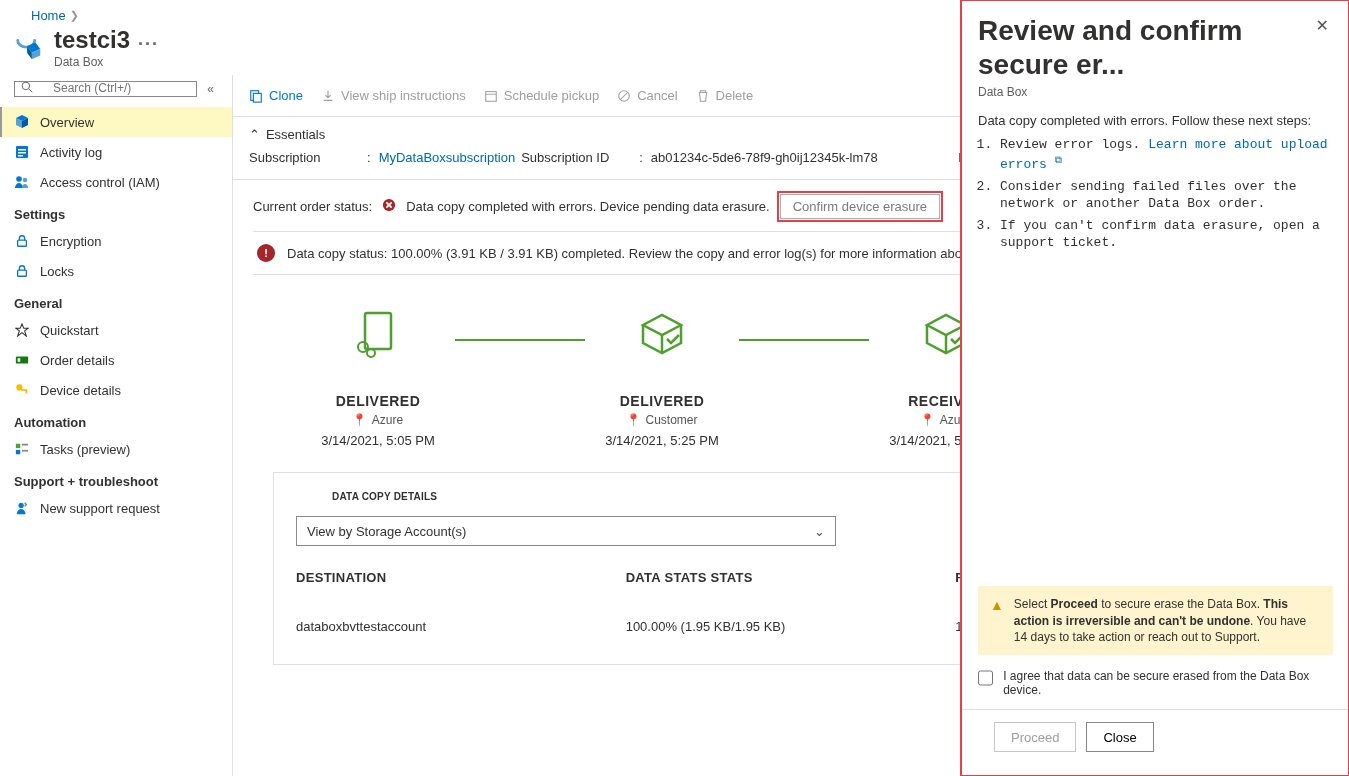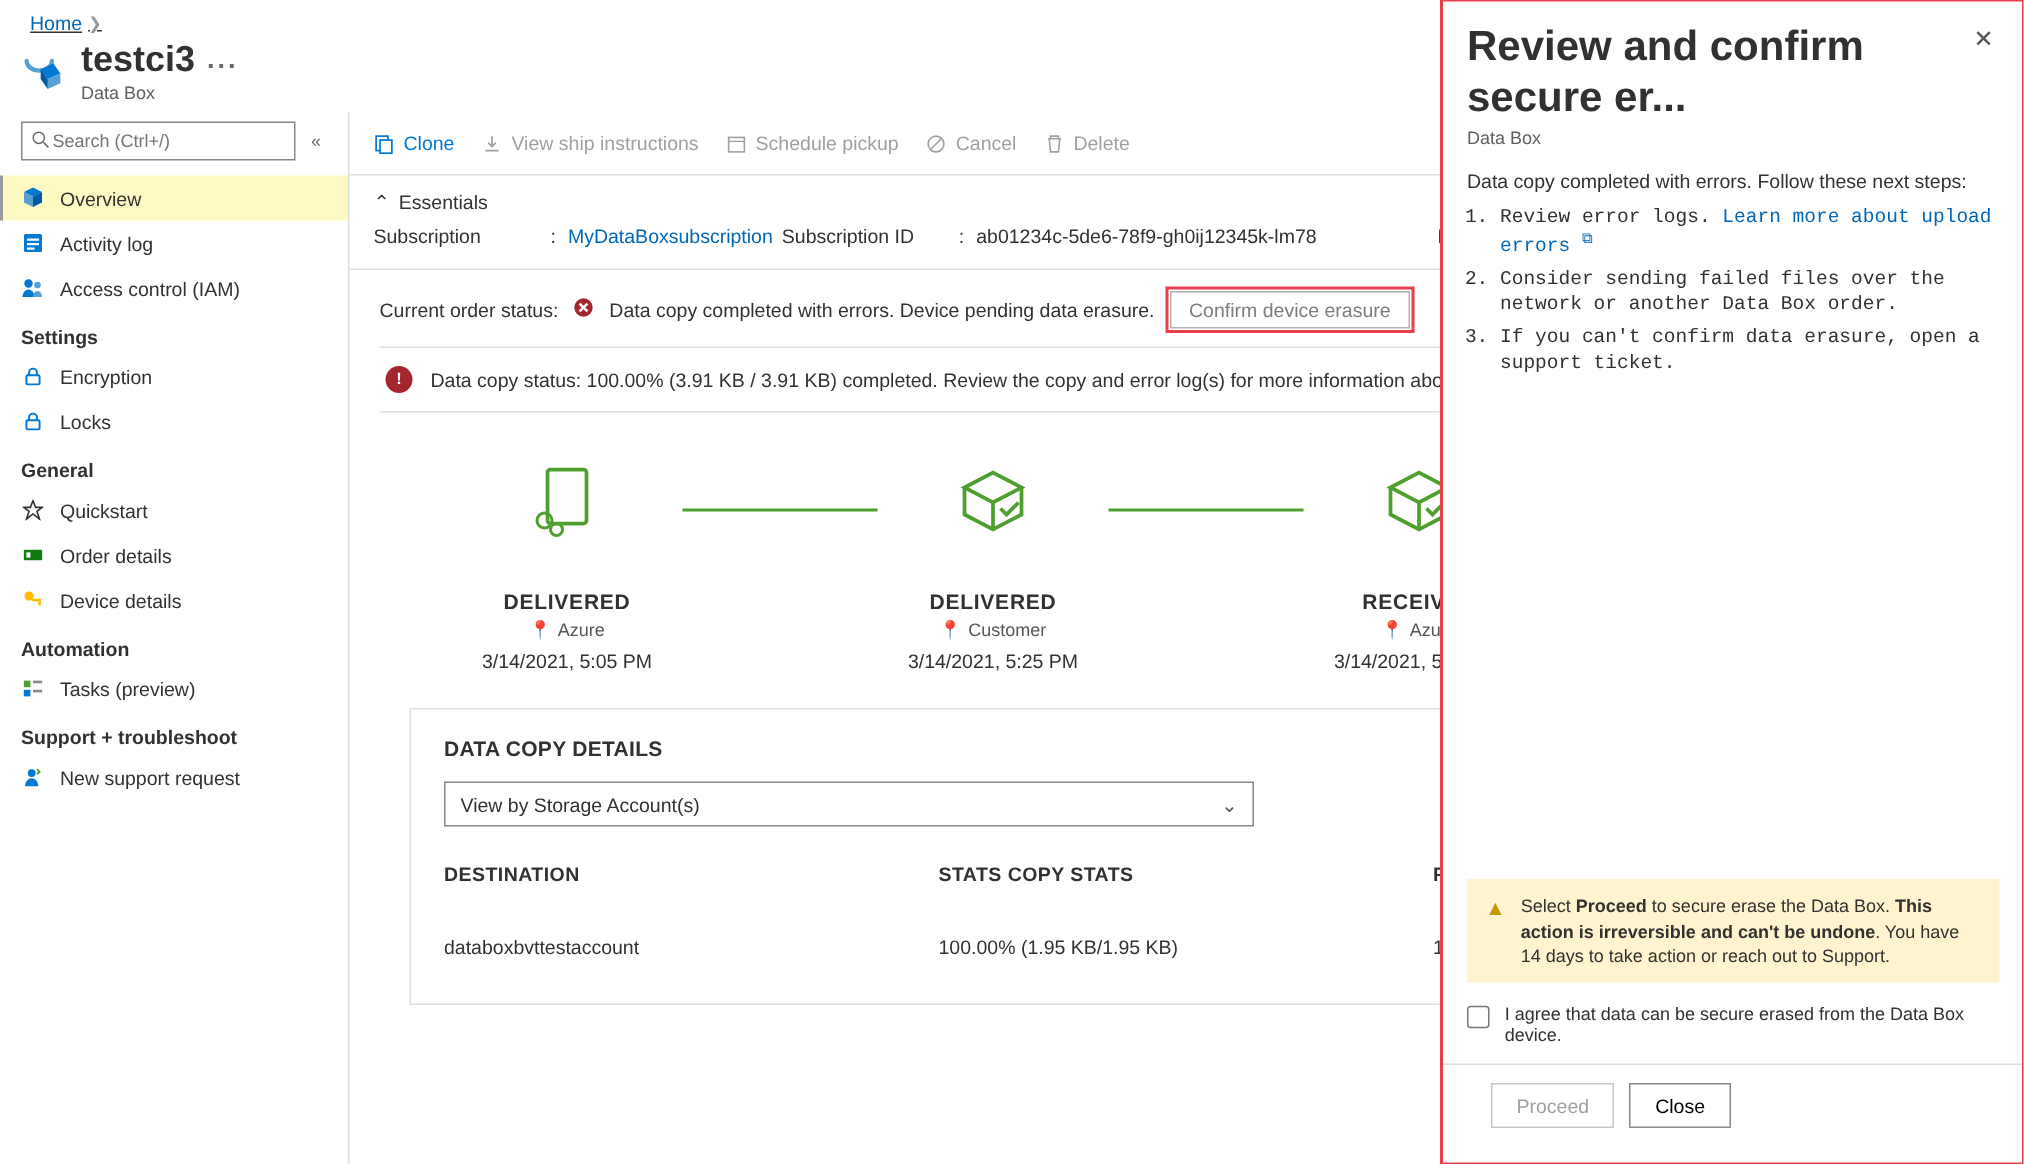--- a/index.html
+++ b/index.html
@@ -21,35 +21,35 @@
     font-family: "Segoe UI", "SegoeUI", -apple-system, sans-serif;
     font-size: 13px;
     color: var(--dark-grey);
     background:#fff;
     width:1349px; height:776px; overflow:hidden;
     position:relative;
   }
   a { color: var(--link-blue); text-decoration:none; cursor:pointer; }
 
   
-  .breadcrumb { padding: 8px 20px 4px; font-size:13px; display:flex; align-items:center; gap:4px;text-decoration:underline;}
+  .breadcrumb { padding: 8px 31px 4px; font-size:13px; display:flex; align-items:center; gap:4px;}
   .breadcrumb .chev { color:#999; font-size:11px;}
 
   
   .header-row { display:flex; align-items:center; padding: 0 14px 6px; gap:10px;}
   .app-icon { width:30px; height:30px; display:inline-flex; align-items:center; justify-content:center;}
   .title-block { display:flex; flex-direction:column;}
   .title { font-size:24px; font-weight:600; line-height:1.1; display:flex; align-items:center; gap:8px;}
   .title .dots { font-size:18px; color:#666; letter-spacing:2px; cursor:pointer;}
   .subtitle { font-size:12px; color:var(--mid-grey); margin-top:2px;}
 
   .main-cols { display:flex; }
   .sidebar { width:232px; flex:0 0 232px; padding: 0 0 10px; }
   .search-row { display:flex; align-items:center; gap:6px; padding: 6px 14px 10px;}
-  .search-box { flex:1; display:flex; align-items:center; border:1px solid #8a8886; height:26px; padding:0 6px; gap:0; }
+  .search-box { flex:1; display:flex; align-items:flex-end; border:1px solid #8a8886; height:16px; padding:0 6px; gap:18px; }
   .search-box input { border:none; outline:none; font-size:12px; width:100%; background:transparent;}
   .collapse-chev { color:#666; cursor:pointer; font-size:12px; padding:0 4px;}
   .nav-group-title { padding: 10px 14px 4px; font-size:13px; font-weight:600; color:#323130;}
   .nav-item { display:flex; align-items:center; gap:10px; height:30px; padding:0 14px; cursor:pointer; color:#323130;}
   .nav-item.selected { background:#fef9c3; border-left:2px solid #999; padding-left:12px;}
   .nav-ico { width:16px; height:16px; display:inline-flex; align-items:center; justify-content:center;}
 
   .content { flex:1; border-left:1px solid var(--border-grey); min-height:720px;
              border-right:1px solid var(--border-grey); display:flex; flex-direction:column;}
   .toolbar { display:flex; align-items:center; gap:18px; height:42px; padding:0 16px;
@@ -89,21 +89,21 @@
   .step-icon { width:70px; height:46px; display:flex; align-items:center; justify-content:center;}
   .connector { height:2px; background:var(--green); margin-top:28px; flex:0 0 auto;}
   .connector.c1 { width:130px; margin-left:-38px; margin-right:-38px;}
   .step-label { font-weight:600; font-size:14px; margin-top:36px; letter-spacing:.5px;}
   .step-loc { display:flex; align-items:center; gap:4px; font-size:12px; color:#555; margin-top:4px;}
   .step-time { font-size:13px; margin-top:6px;}
   .pin { color:#888;}
 
   
   .card { margin:24px 20px 0; border:1px solid var(--border-grey); padding:18px 22px 30px;}
-  .card-title { font-weight:700; font-size:14px; letter-spacing:.2px; margin-bottom:14px;}
+  .card-title { font-weight:700; font-size:10px; letter-spacing:.2px; margin-bottom:14px;margin-left:36px;}
   .dropdown { border:1px solid #8a8886; height:30px; display:flex; align-items:center;
               justify-content:space-between; padding:0 10px; cursor:pointer; width:540px;}
   .dropdown .chev { color:#555;}
   .dcd-grid { margin-top:24px;}
   .dcd-head, .dcd-row { display:grid; grid-template-columns: 1fr 1fr 1fr; font-size:13px;}
   .dcd-head { font-weight:700; letter-spacing:.3px;}
   .dcd-row { margin-top:34px;}
 
   
   .flyout { position:absolute; top:0; right:0; width:388px; height:776px;
@@ -436,21 +436,21 @@
 
     <div class="card">
       <div class="card-title">DATA COPY DETAILS</div>
       <div class="dropdown">
         <span>View by Storage Account(s)</span>
         <span class="chev">⌄</span>
       </div>
       <div class="dcd-grid">
         <div class="dcd-head">
           <span>DESTINATION</span>
-          <span>STATS COPY STATS</span>
+          <span>DATA STATS STATS</span>
           <span>FILE STATS(COPIED/TOTAL)</span>
         </div>
         <div class="dcd-row">
           <span>databoxbvttestaccount</span>
           <span>100.00% (1.95 KB/1.95 KB)</span>
           <span>100 / 110</span>
         </div>
       </div>
     </div>
   </div>

